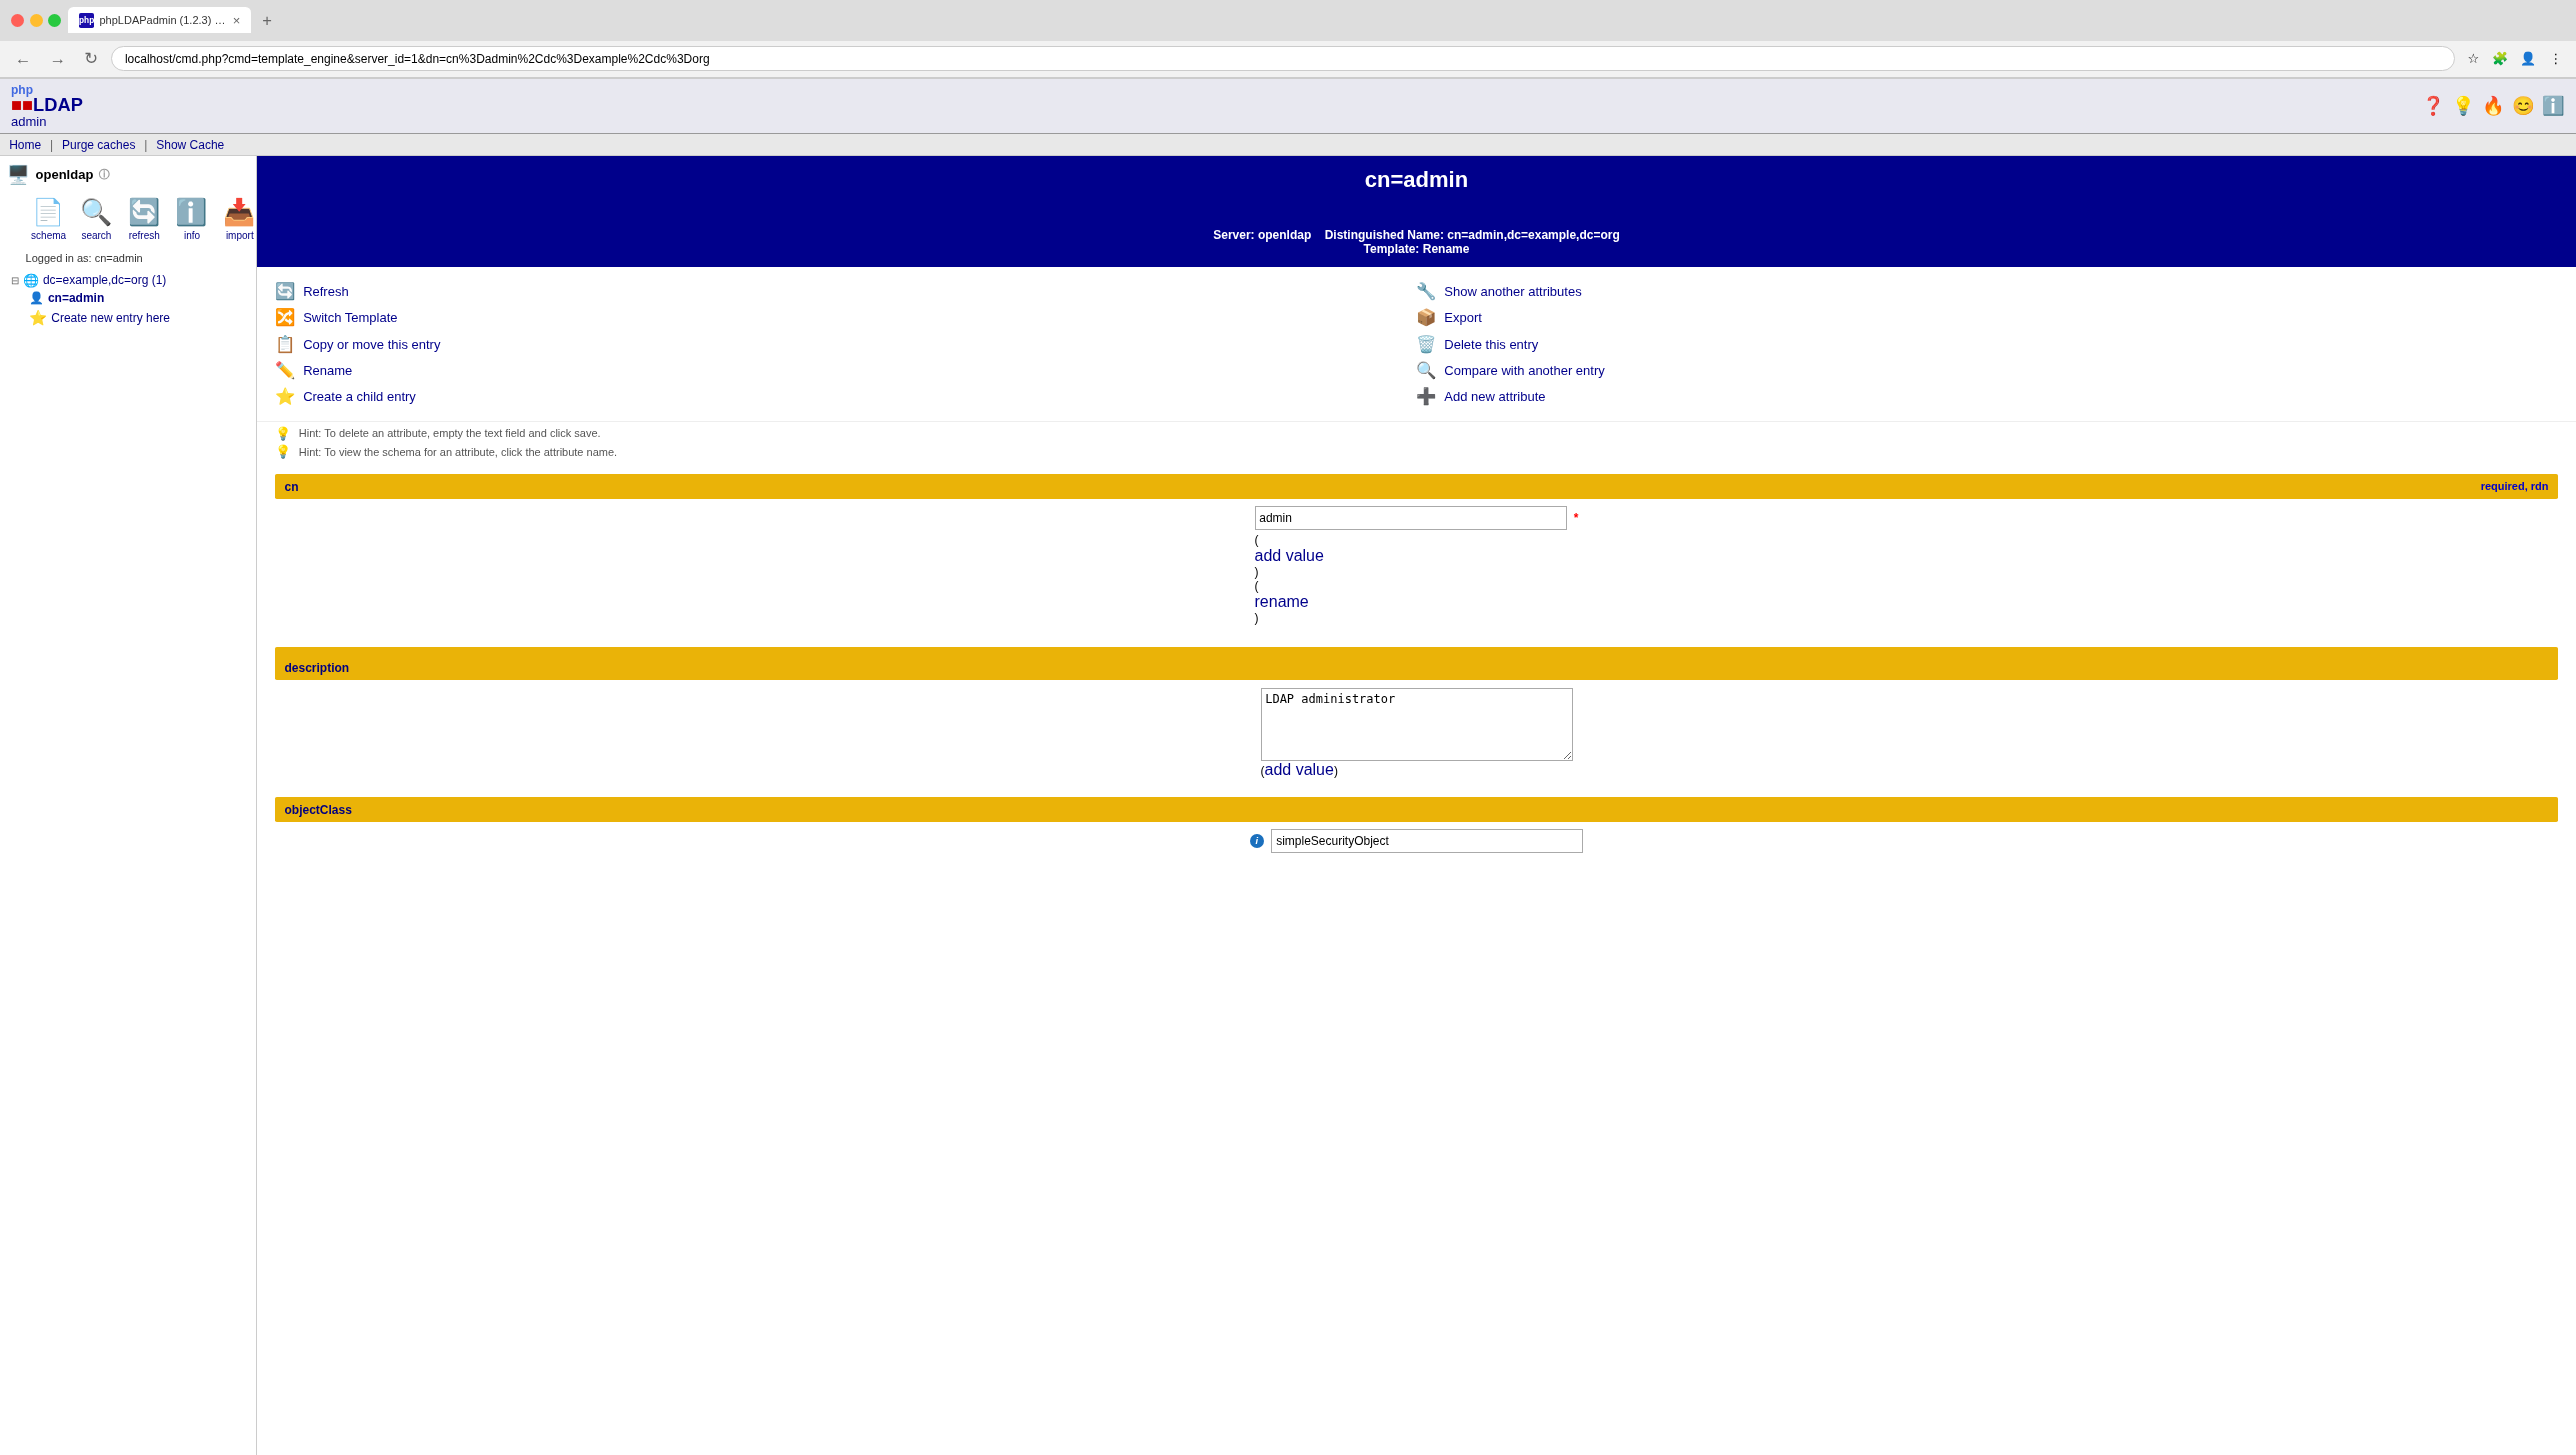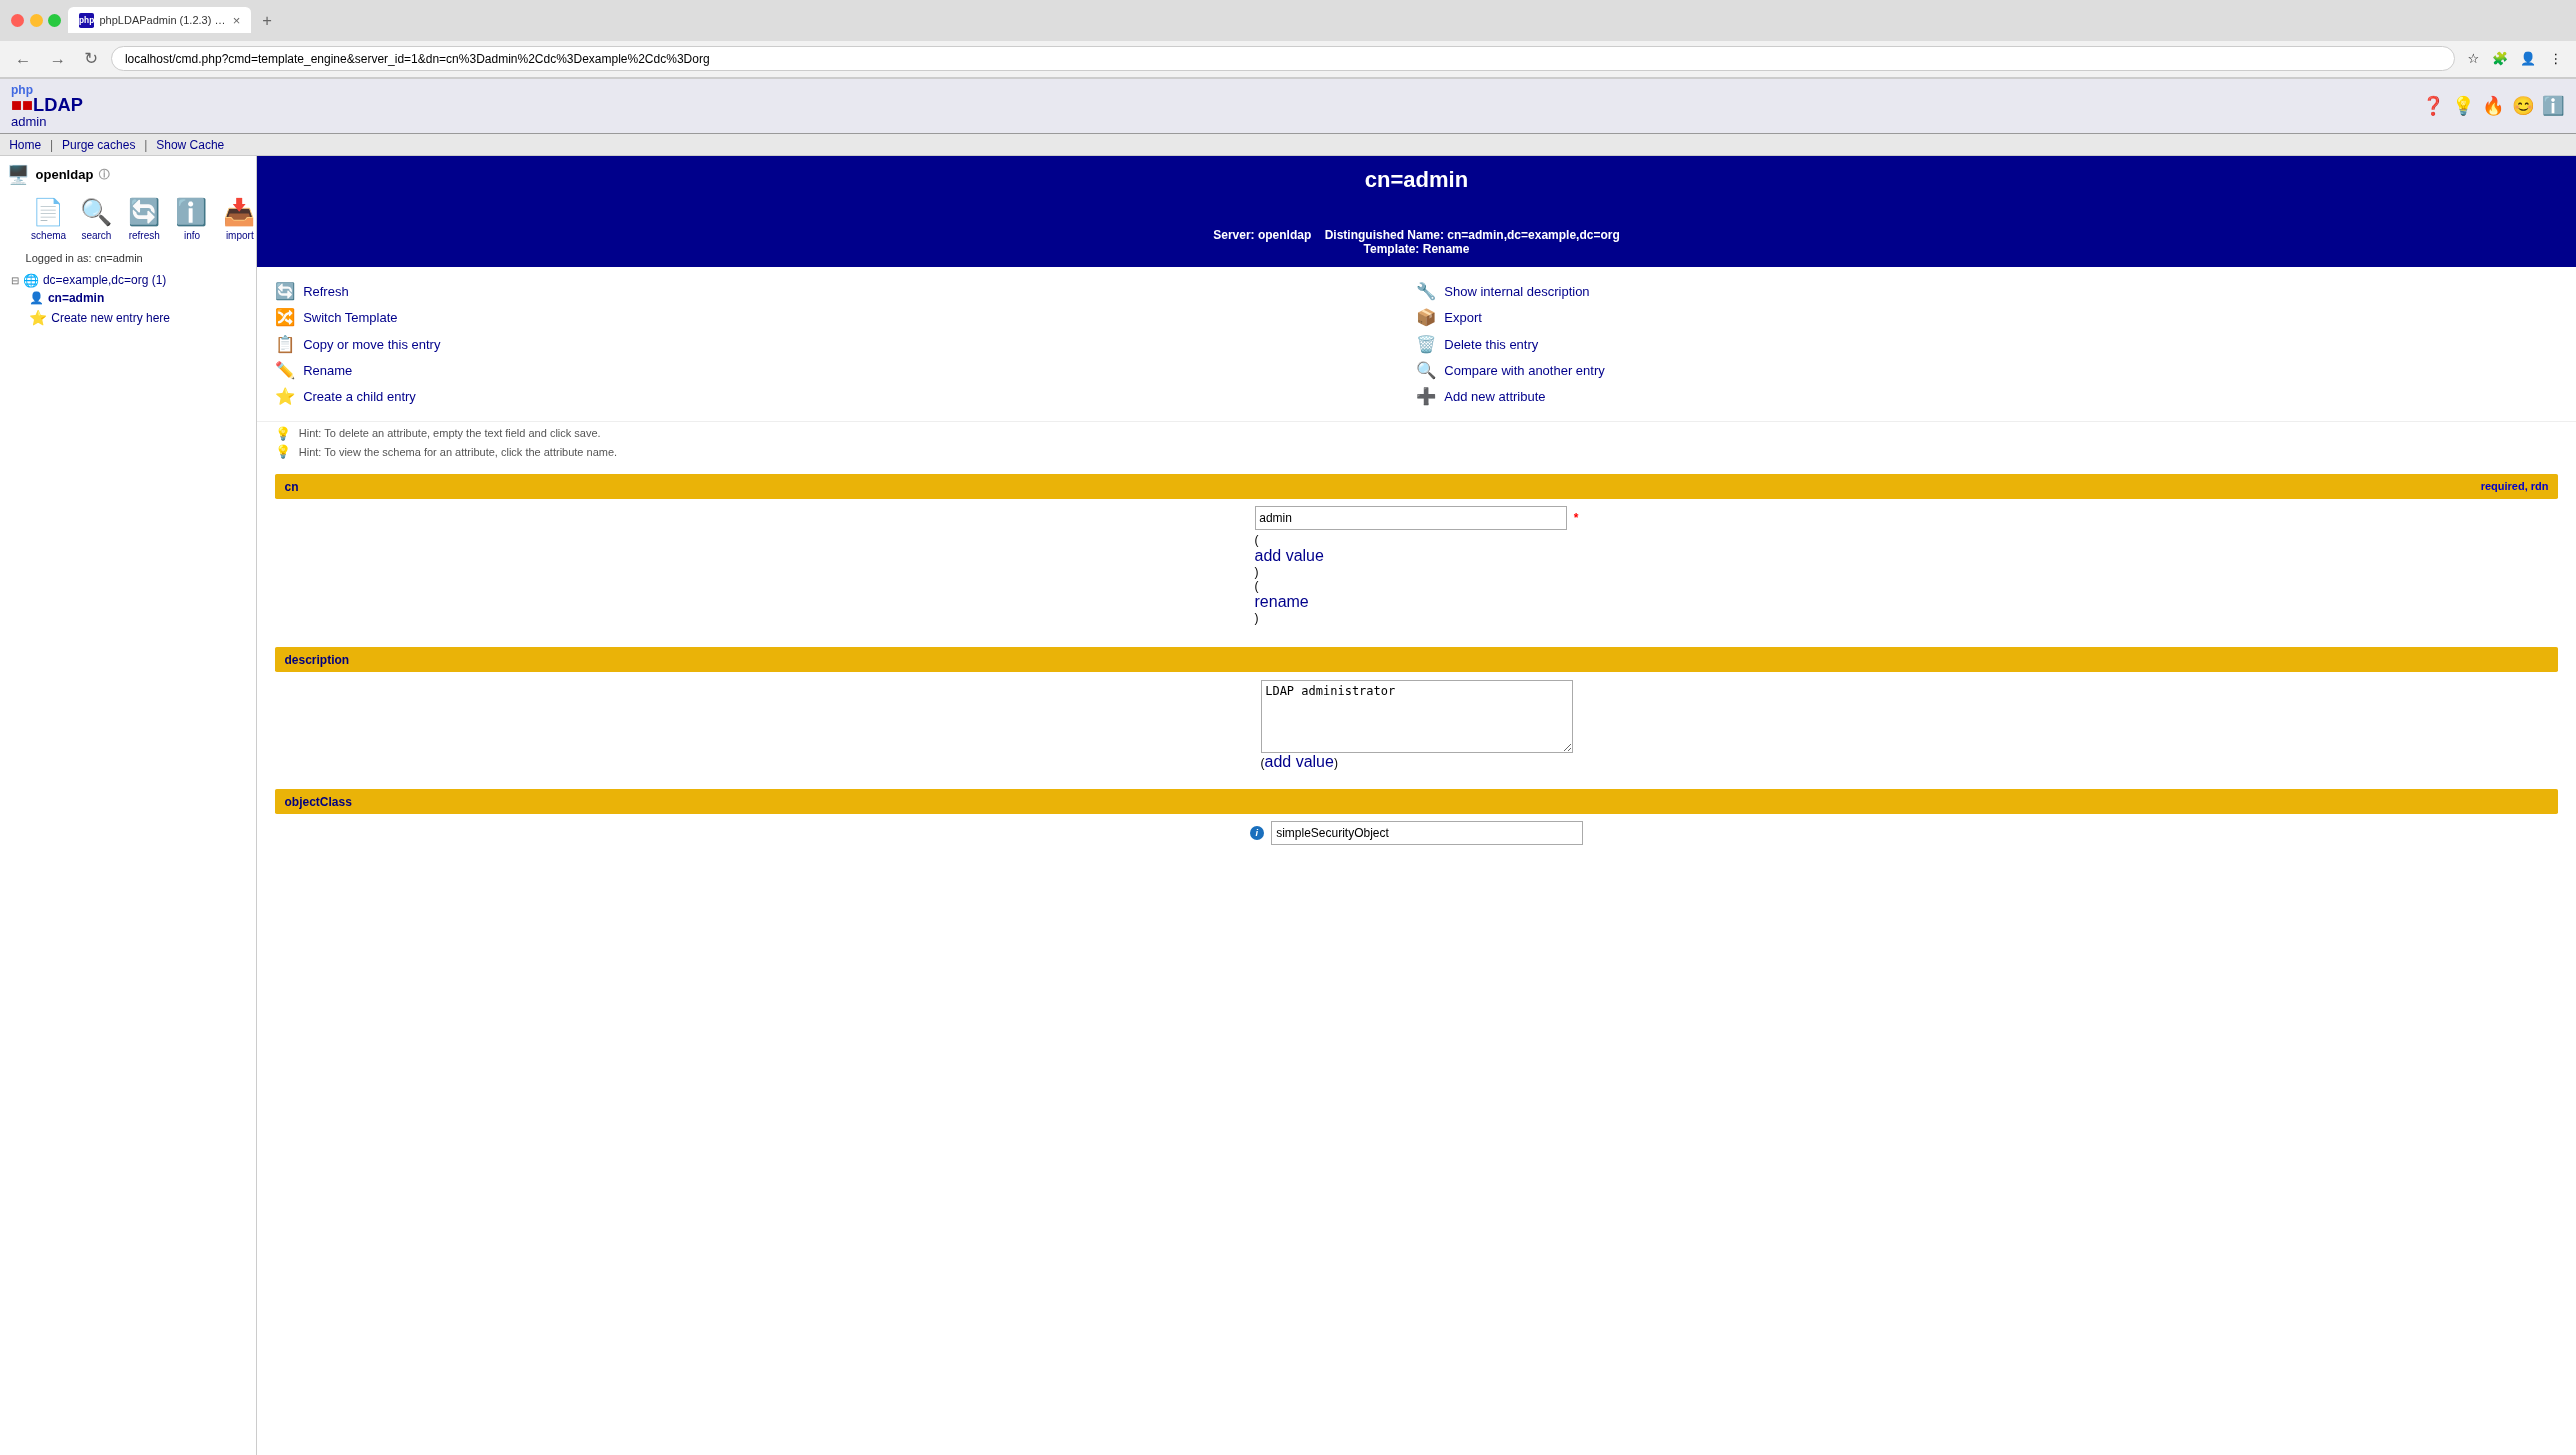--- a/index.html
+++ b/index.html
@@ -241,21 +241,21 @@
           <span>Rename</span>
         </div>
         <div class="action-item">
           <span class="action-star">⭐</span>
           <span>Create a child entry</span>
         </div>
       </div>
       <div class="action-right">
         <div class="action-item">
           <span class="action-icon">🔧</span>
-          <span>Show internal description</span>
+          <span>Show another attributes</span>
         </div>
         <div class="action-item">
           <span class="action-icon">📦</span>
           <span>Export</span>
         </div>
         <div class="action-item">
           <span class="action-icon">🗑️</span>
           <span>Delete this entry</span>
         </div>
         <div class="action-item">
@@ -302,21 +302,21 @@
                   <span>)</span>
               </div>
             </div>
           </div>
         </div>
       </div>
     </div>
 
     <div class="attr-section">
       <div class="attr-header">
-        <span style="color:#000080;cursor:pointer;font-weight:bold;">description</span>
+        <span style="color:#000080;cursor:pointer;font-weight:bold;margin-top:8px;">description</span>
       </div>
       <div class="attr-body">
         <div style="display:flex;justify-content:center;">
           <div style="display:flex;flex-direction:column;align-items:flex-start;">
             <textarea class="attr-textarea" style="">LDAP administrator</textarea>
             <div>
               <span>(</span><a href="#" class="attr-link">add value</a><span>)</span>
             </div>
           </div>
         </div>

